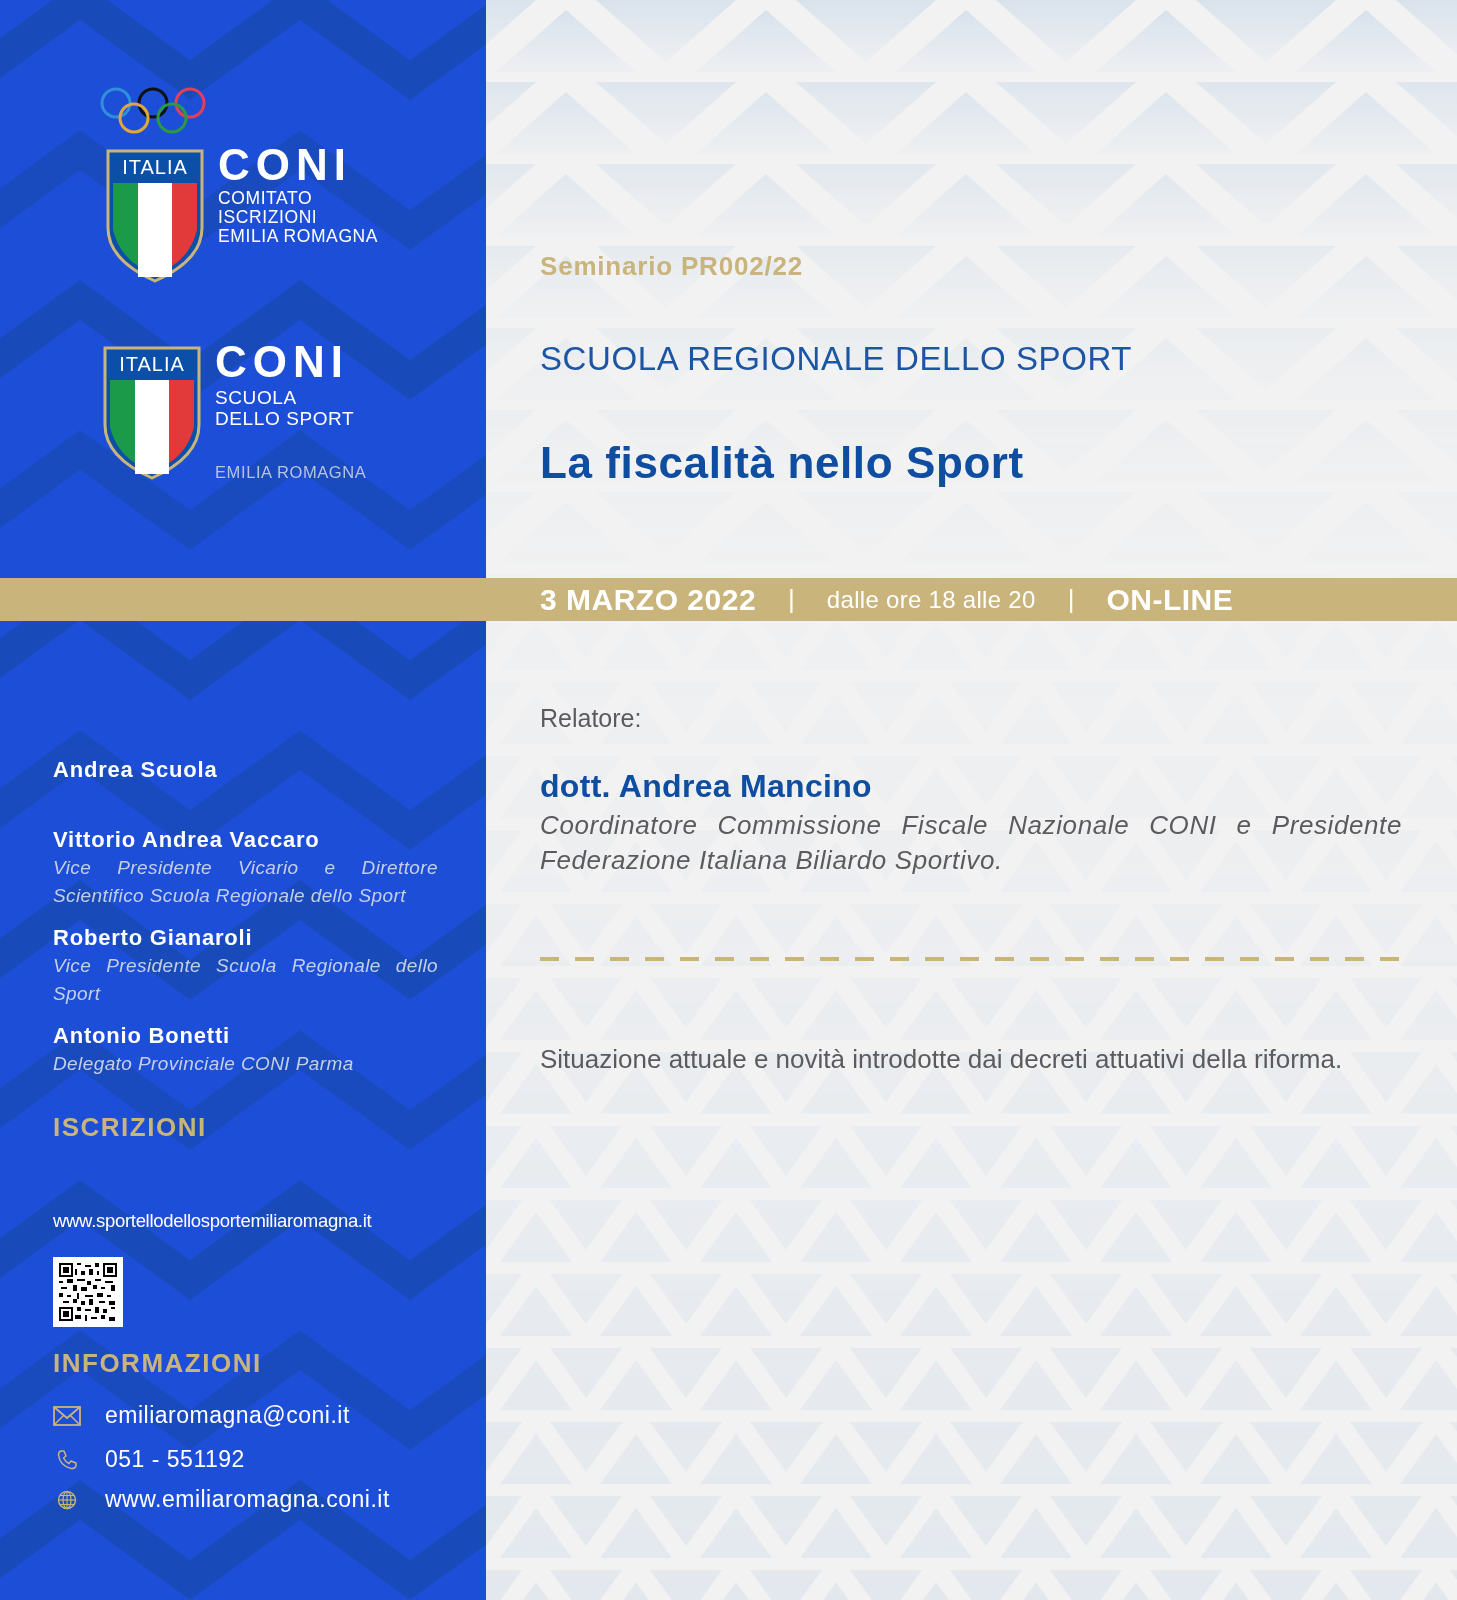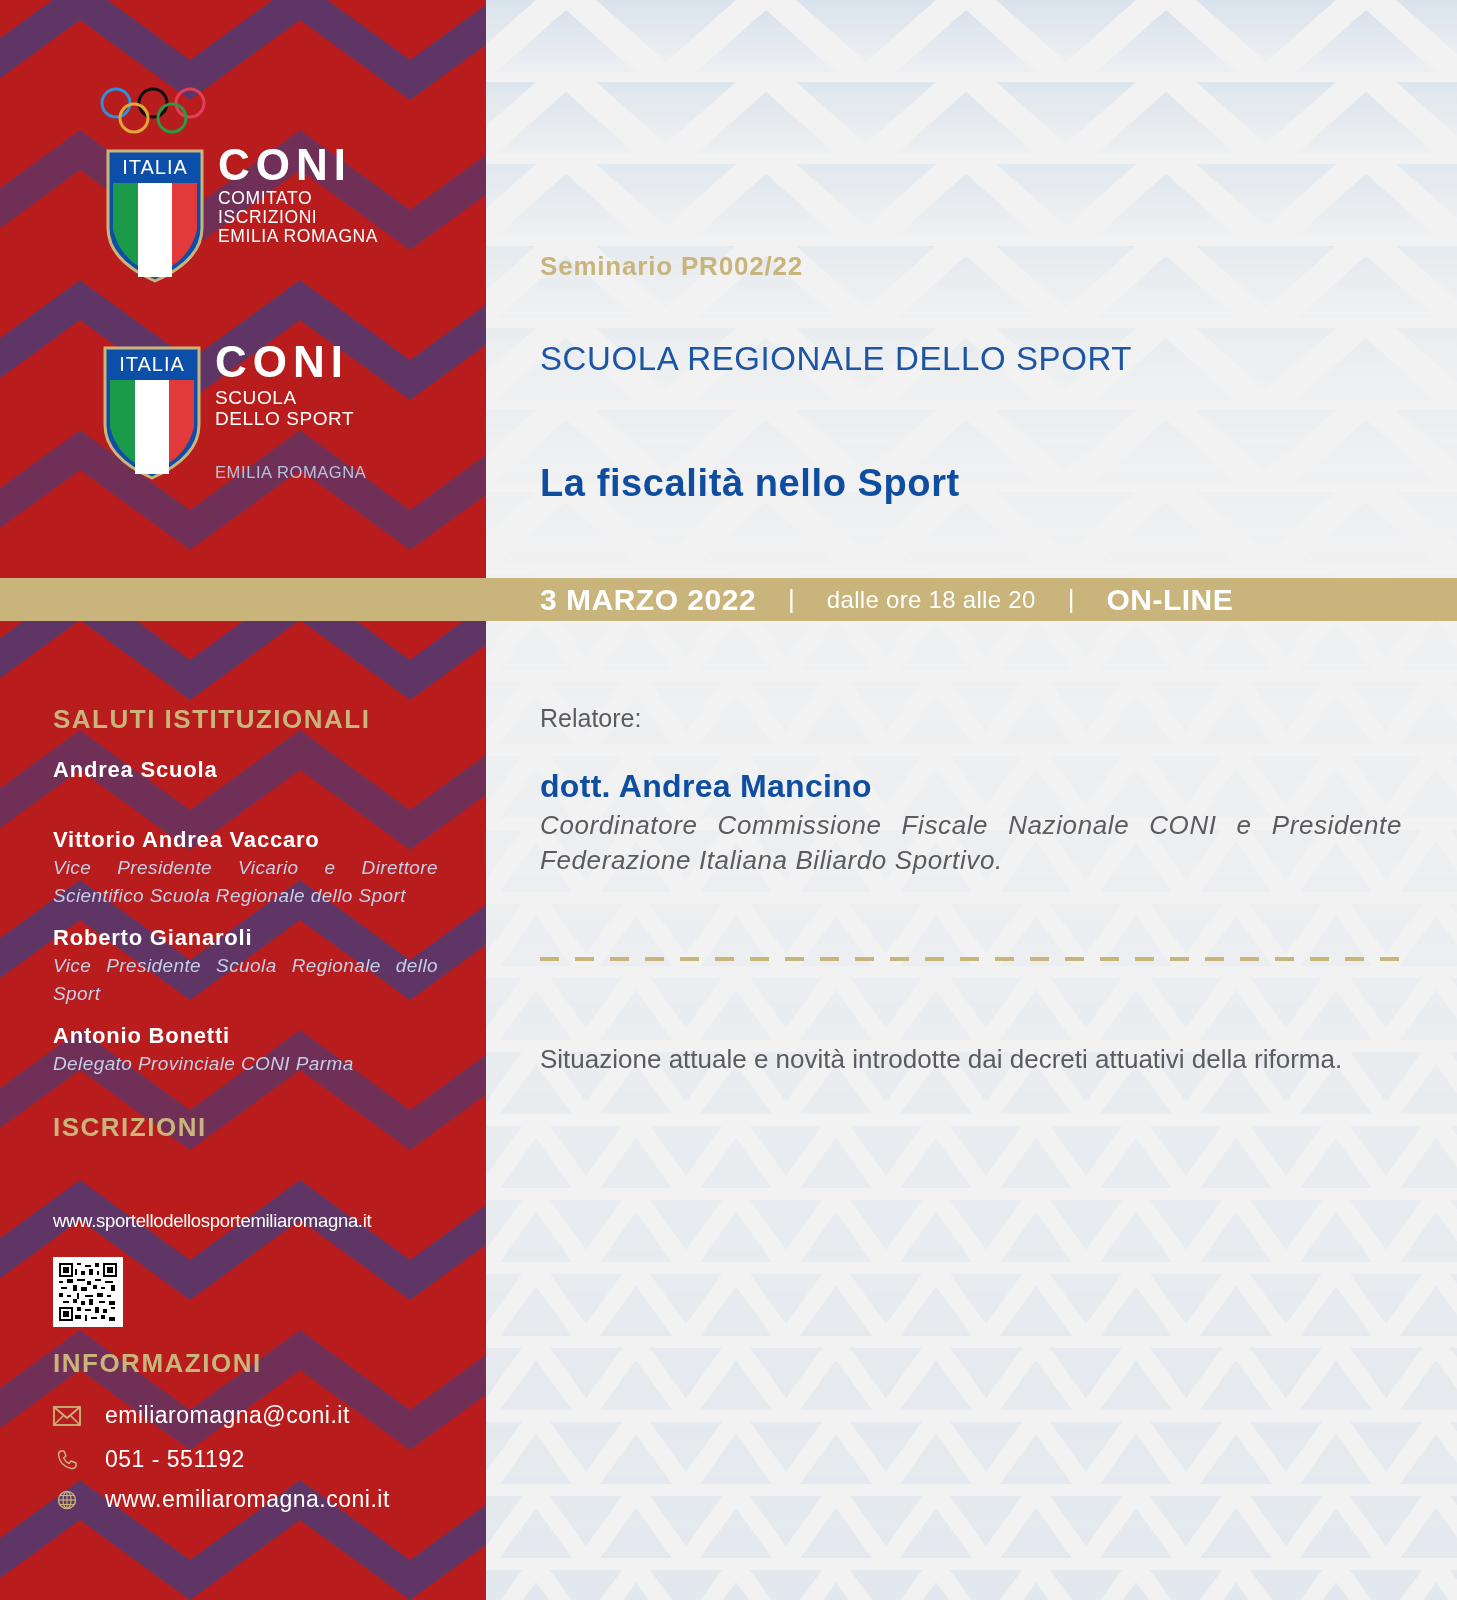--- a/index.html
+++ b/index.html
@@ -2,21 +2,21 @@
 <html><head>
   <meta charset="utf-8">
   <style>
     * { box-sizing: border-box; margin: 0; padding: 0; }
     html, body { width: 1457px; height: 1600px; overflow: hidden; }
     body { position: relative; font-family: "DejaVu Sans", "Liberation Sans", sans-serif; background: #f2f2f2; }
 
     
     .left {
       position: absolute; left: 0; top: 0; width: 486px; height: 1600px;
-      background: #b91c1c;
+      background: #1d4ed8;
       overflow: hidden;
     }
     .left-pattern { position: absolute; inset: 0; }
 
     
     .right {
       position: absolute; left: 486px; top: 0; width: 971px; height: 1600px;
       background: #f2f2f2; overflow: hidden;
     }
     .right-pattern { position: absolute; inset: 0; }
@@ -80,22 +80,22 @@
     
     .seminar-code {
       position: absolute; left: 540px; top: 251px; color: #c9b57c;
       font-family: "Liberation Sans", sans-serif; font-size: 26px; font-weight: bold; letter-spacing: 0.8px;
     }
     .school-title {
       position: absolute; left: 540px; top: 340px; color: #1b55a3;
       font-family: "Liberation Sans", sans-serif; font-size: 33px; letter-spacing: 0.6px;
     }
     .main-title {
-      position: absolute; left: 540px; top: 462px; color: #0e4da0;
-      font-family: "Liberation Sans", sans-serif; font-size: 38px; font-weight: bold; letter-spacing: 0.6px;
+      position: absolute; left: 540px; top: 438px; color: #0e4da0;
+      font-family: "Liberation Sans", sans-serif; font-size: 44px; font-weight: bold; letter-spacing: 0.6px;
     }
     .speaker-label {
       position: absolute; left: 540px; top: 704px; color: #5b5b5f;
       font-family: "Liberation Sans", sans-serif; font-size: 25px;
     }
     .speaker-name {
       position: absolute; left: 540px; top: 768px; color: #0e4da0;
       font-family: "Liberation Sans", sans-serif; font-size: 32px; font-weight: bold; letter-spacing: 0.3px;
     }
     .speaker-role {
@@ -158,21 +158,20 @@
       <text x="50" y="26" text-anchor="middle" fill="#ffffff" font-family="Liberation Sans, sans-serif" font-size="20" letter-spacing="1">ITALIA</text>
     </svg>
     <div class="coni-word" style="left:115px;top:-8px;">CONI</div>
     <div class="coni-sub" style="left:115px;top:42px;font-size:19px;line-height:21px;">
       <div>SCUOLA</div>
       <div>DELLO SPORT</div>
     </div>
     <div class="coni-region" style="left:115px;top:118px;">EMILIA ROMAGNA</div>
   </div>
 
-  <div class="section-title" style="top:704px;">SALUTI ISTITUZIONALI</div>
 
   <div class="person" style="top:756px;">
     <div class="person-name">Andrea Scuola</div>
   </div>
   <div class="person" style="top:826px;">
     <div class="person-name">Vittorio Andrea Vaccaro</div>
     <div class="person-role" style="text-align-last:left;">Vice Presidente Vicario e Direttore Scientifico Scuola Regionale dello Sport</div>
   </div>
   <div class="person" style="top:1022px;">
     <div class="person-name">Antonio Bonetti</div>

